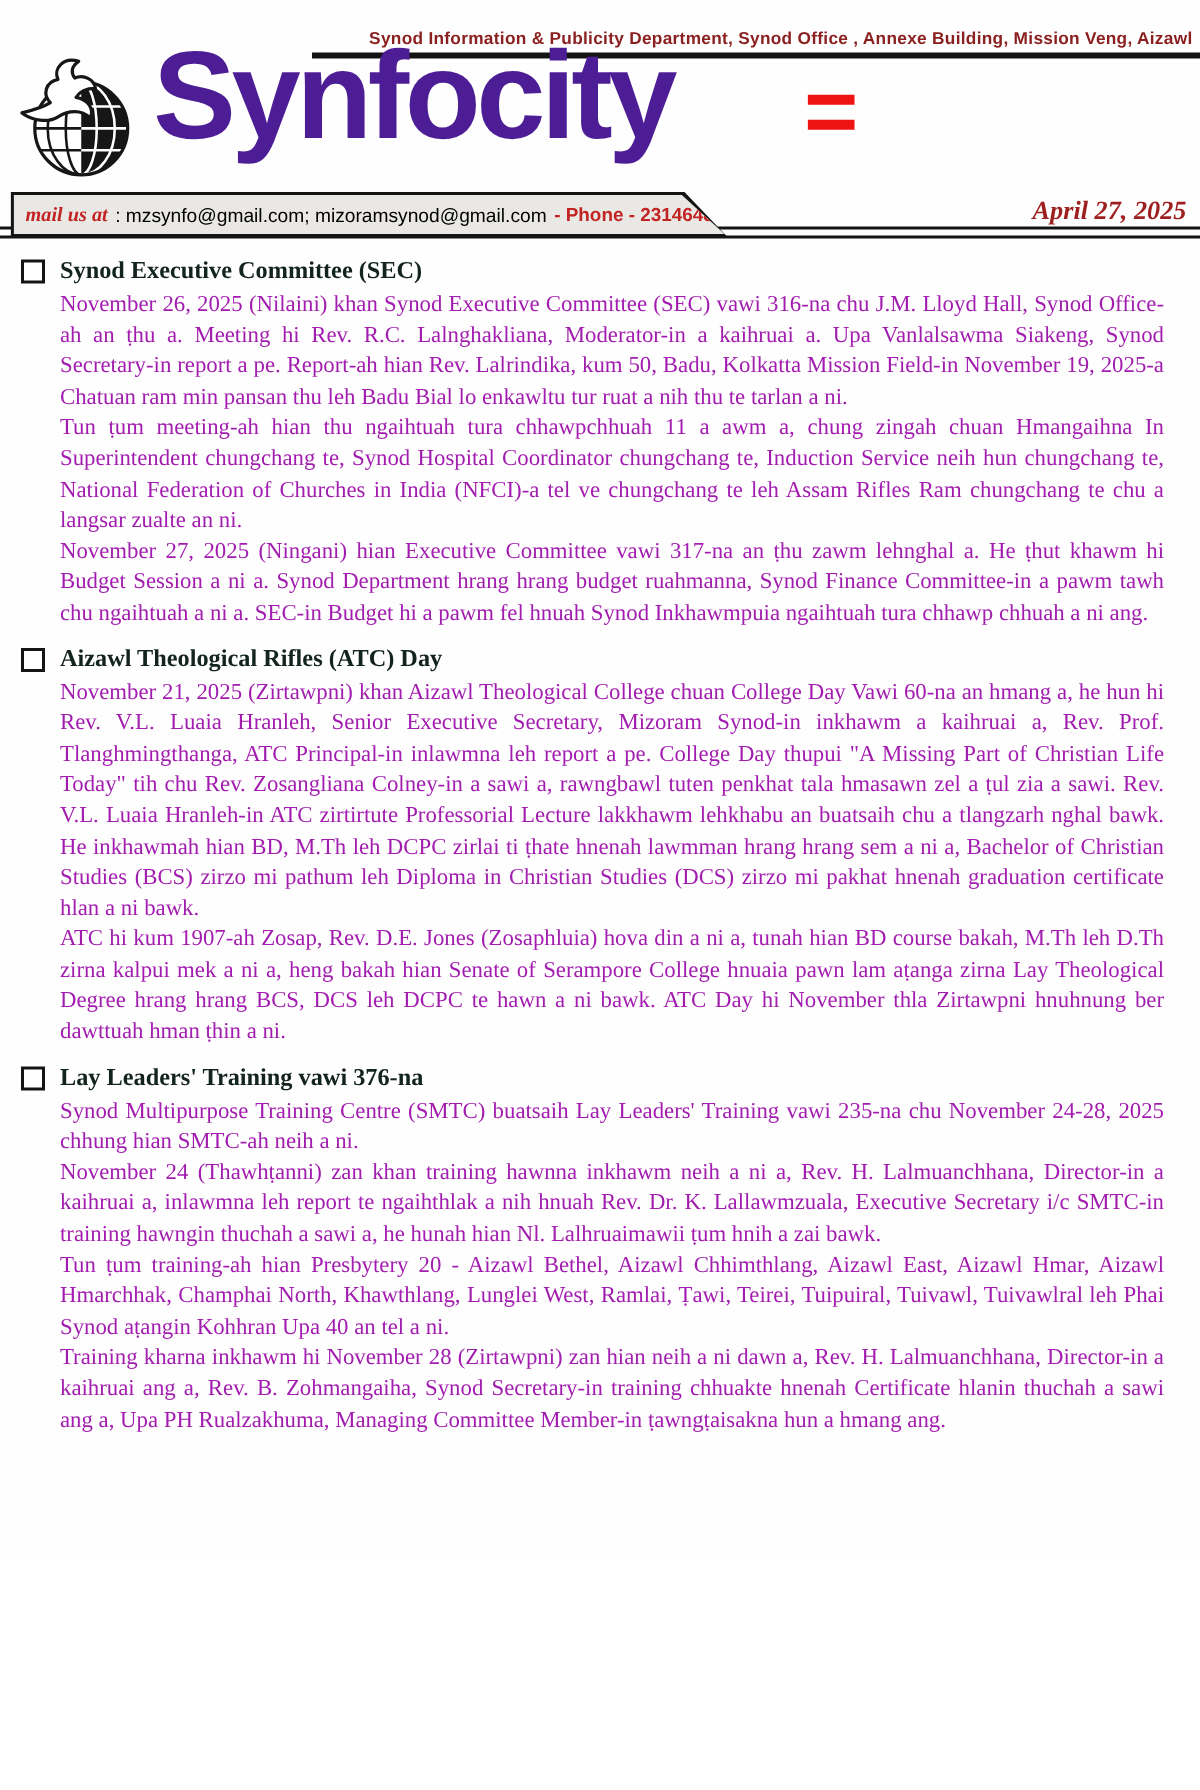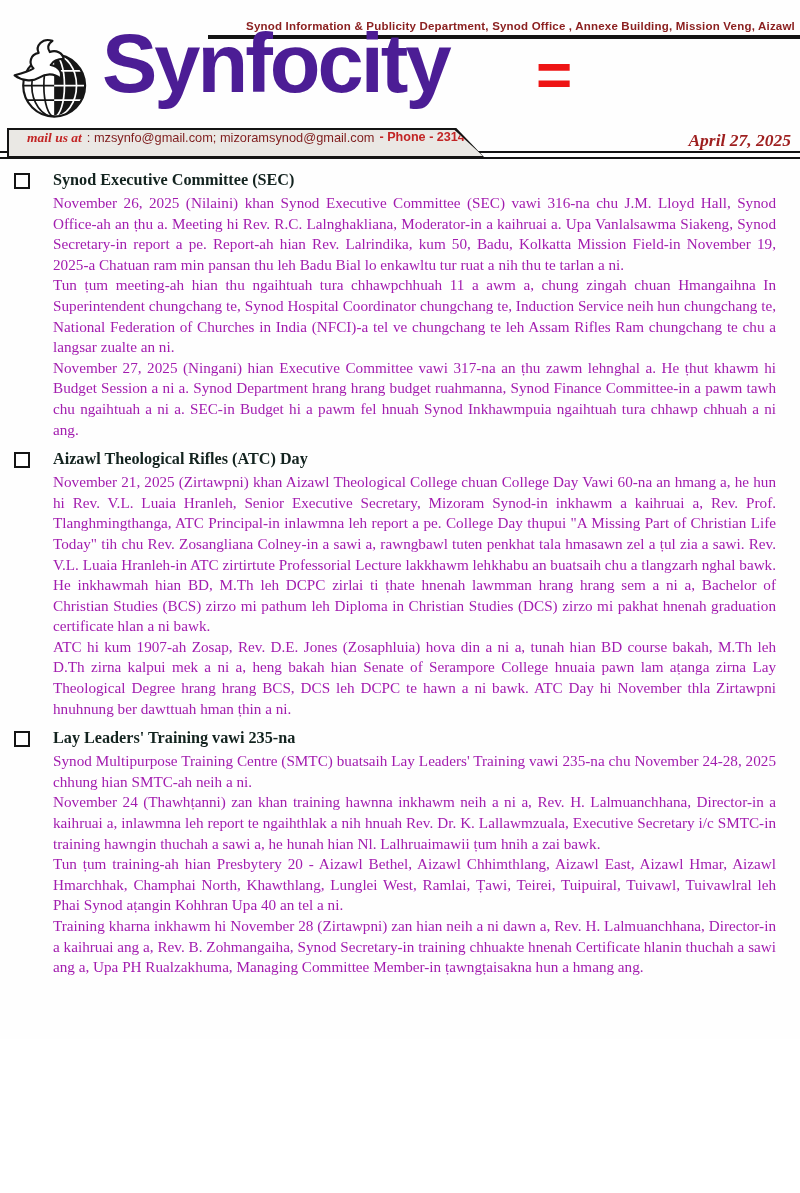--- a/index.html
+++ b/index.html
@@ -33,38 +33,38 @@
   }
   .rule-a{position:absolute;top:151px;left:0;right:0;height:2px;background:#141414;}
   .rule-b{position:absolute;top:157px;left:0;right:0;height:2px;background:#141414;}
   .mailbar-outer{
     position:absolute;top:128px;left:7px;width:478px;height:30px;background:#141414;
     clip-path:polygon(0 0,94% 0,100% 100%,0 100%);z-index:3;
   }
   .mailbar-inner{
     position:absolute;top:2px;left:2px;right:2px;bottom:2px;background:#eae8e4;
     clip-path:polygon(0 0,94% 0,100% 100%,0 100%);
-    display:flex;align-items:flex-start;padding-left:18px;box-sizing:border-box;
+    display:flex;align-items:center;padding-left:8px;box-sizing:border-box;
     font-size:13.5px;white-space:nowrap;
   }
   .mail-label{font-style:italic;font-weight:bold;color:#c22424;margin-right:5px;}
-  .mail-emails{color:#7f1d1d;font-family:"Liberation Sans","DejaVu Sans",sans-serif;font-size:12.8px;}
+  .mail-emails{color:#000000;font-family:"Liberation Sans","DejaVu Sans",sans-serif;font-size:12.8px;}
   .mail-phone{color:#c22424;font-weight:bold;margin-left:5px;font-family:"Liberation Sans","DejaVu Sans",sans-serif;font-size:12.6px;}
   .issue-date{
     position:absolute;top:130px;right:9px;z-index:4;
     font-family:"Liberation Serif","DejaVu Serif",serif;
     font-weight:bold;font-style:italic;font-size:17.5px;color:#9e1f1f;
   }
   
   .content{position:absolute;top:170px;left:0;right:0;padding:0 24px 0 14px;}
   .section{display:flex;margin-bottom:9px;}
   .checkbox{
     flex:none;width:12px;height:12px;border:2.5px solid #141414;margin-top:3px;background:#fff;
   }
-  .section-body{margin-left:23px;flex:1;min-width:0;}
+  .section-body{margin-left:10px;flex:1;min-width:0;}
   .section-title{
     font-weight:bold;font-size:16.2px;color:#13231f;margin:0 0 2px 0;line-height:21px;
   }
   .para{
     margin:0;font-size:15.2px;line-height:20.6px;color:#a21caf;
     text-align:justify;text-justify:inter-word;
   }
   
   .contd{
     position:absolute;top:1135px;right:25px;z-index:2;
@@ -144,21 +144,21 @@
       <div class="section-body">
         <h2 class="section-title">Aizawl Theological Rifles (ATC) Day</h2>
         <p class="para">November 21, 2025 (Zirtawpni) khan Aizawl Theological College chuan College Day Vawi 60-na an hmang a, he hun hi Rev. V.L. Luaia Hranleh, Senior Executive Secretary, Mizoram Synod-in inkhawm a kaihruai a, Rev. Prof. Tlanghmingthanga, ATC Principal-in inlawmna leh report a pe. College Day thupui "A Missing Part of Christian Life Today" tih chu Rev. Zosangliana Colney-in a sawi a, rawngbawl tuten penkhat tala hmasawn zel a ṭul zia a sawi. Rev. V.L. Luaia Hranleh-in ATC zirtirtute Professorial Lecture lakkhawm lehkhabu an buatsaih chu a tlangzarh nghal bawk. He inkhawmah hian BD, M.Th leh DCPC zirlai ti ṭhate hnenah lawmman hrang hrang sem a ni a, Bachelor of Christian Studies (BCS) zirzo mi pathum leh Diploma in Christian Studies (DCS) zirzo mi pakhat hnenah graduation certificate hlan a ni bawk.</p>
         <p class="para">ATC hi kum 1907-ah Zosap, Rev. D.E. Jones (Zosaphluia) hova din a ni a, tunah hian BD course bakah, M.Th leh D.Th zirna kalpui mek a ni a, heng bakah hian Senate of Serampore College hnuaia pawn lam aṭanga zirna Lay Theological Degree hrang hrang BCS, DCS leh DCPC te hawn a ni bawk. ATC Day hi November thla Zirtawpni hnuhnung ber dawttuah hman ṭhin a ni.</p>
       </div>
     </div>
 
     <div class="section">
       <div class="checkbox"></div>
       <div class="section-body">
-        <h2 class="section-title">Lay Leaders' Training vawi 235-na</h2>
+        <h2 class="section-title">Lay Leaders' Training vawi 376-na</h2>
         <p class="para">Synod Multipurpose Training Centre (SMTC) buatsaih Lay Leaders' Training vawi 235-na chu November 24-28, 2025 chhung hian SMTC-ah neih a ni.</p>
         <p class="para">November 24 (Thawhṭanni) zan khan training hawnna inkhawm neih a ni a, Rev. H. Lalmuanchhana, Director-in a kaihruai a, inlawmna leh report te ngaihthlak a nih hnuah Rev. Dr. K. Lallawmzuala, Executive Secretary i/c SMTC-in training hawngin thuchah a sawi a, he hunah hian Nl. Lalhruaimawii ṭum hnih a zai bawk.</p>
         <p class="para">Tun ṭum training-ah hian Presbytery 20 - Aizawl Bethel, Aizawl Chhimthlang, Aizawl East, Aizawl Hmar, Aizawl Hmarchhak, Champhai North, Khawthlang, Lunglei West, Ramlai, Ṭawi, Teirei, Tuipuiral, Tuivawl, Tuivawlral leh Phai Synod aṭangin Kohhran Upa 40 an tel a ni.</p>
         <p class="para">Training kharna inkhawm hi November 28 (Zirtawpni) zan hian neih a ni dawn a, Rev. H. Lalmuanchhana, Director-in a kaihruai ang a, Rev. B. Zohmangaiha, Synod Secretary-in training chhuakte hnenah Certificate hlanin thuchah a sawi ang a, Upa PH Rualzakhuma, Managing Committee Member-in ṭawngṭaisakna hun a hmang ang.</p>
       </div>
     </div>
 
   </div>
 
   <div class="contd">Contd...</div>

